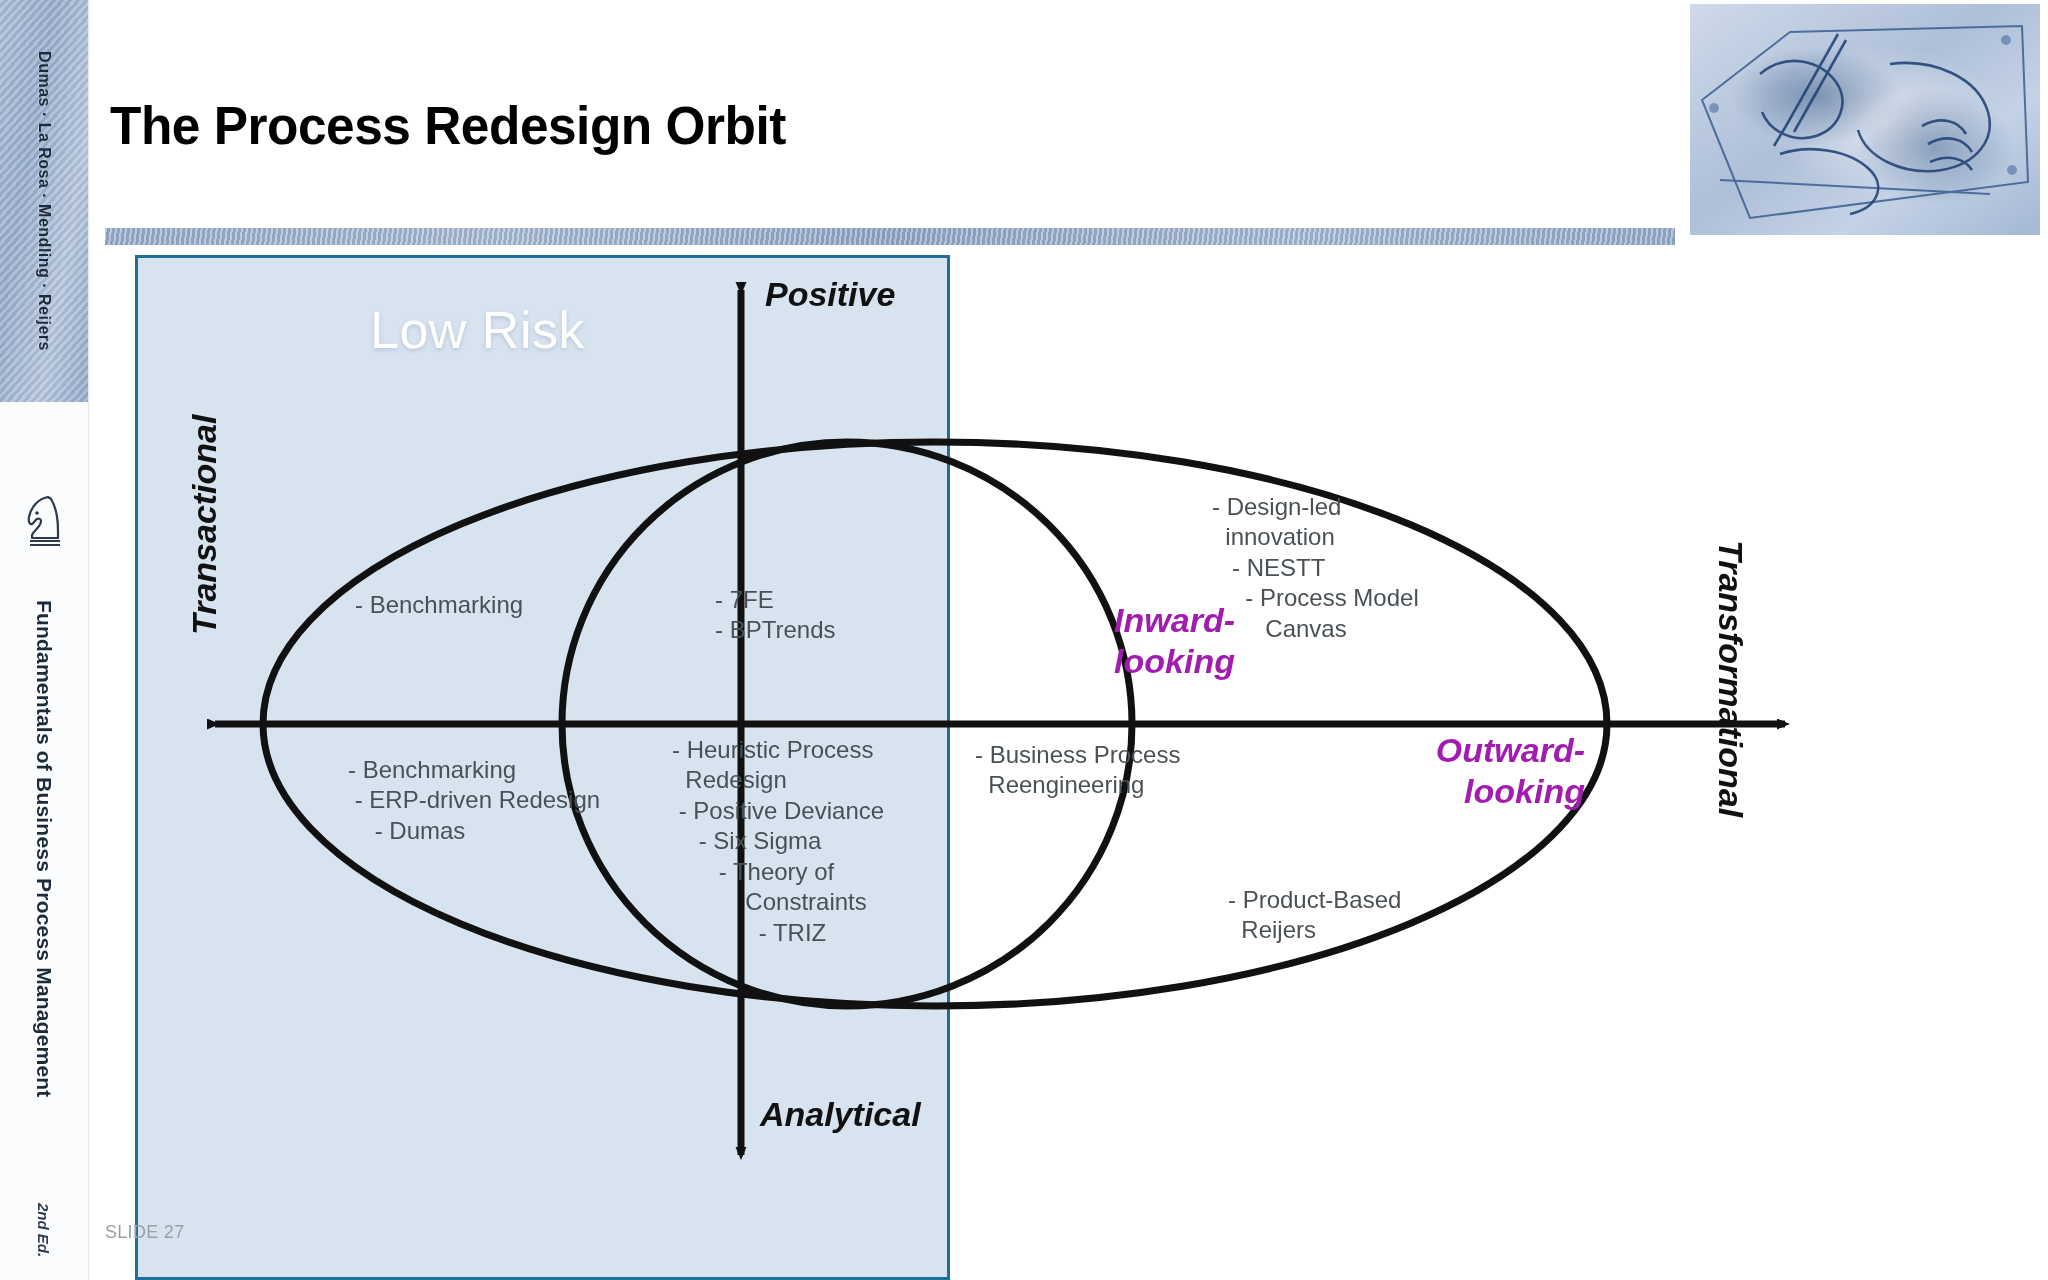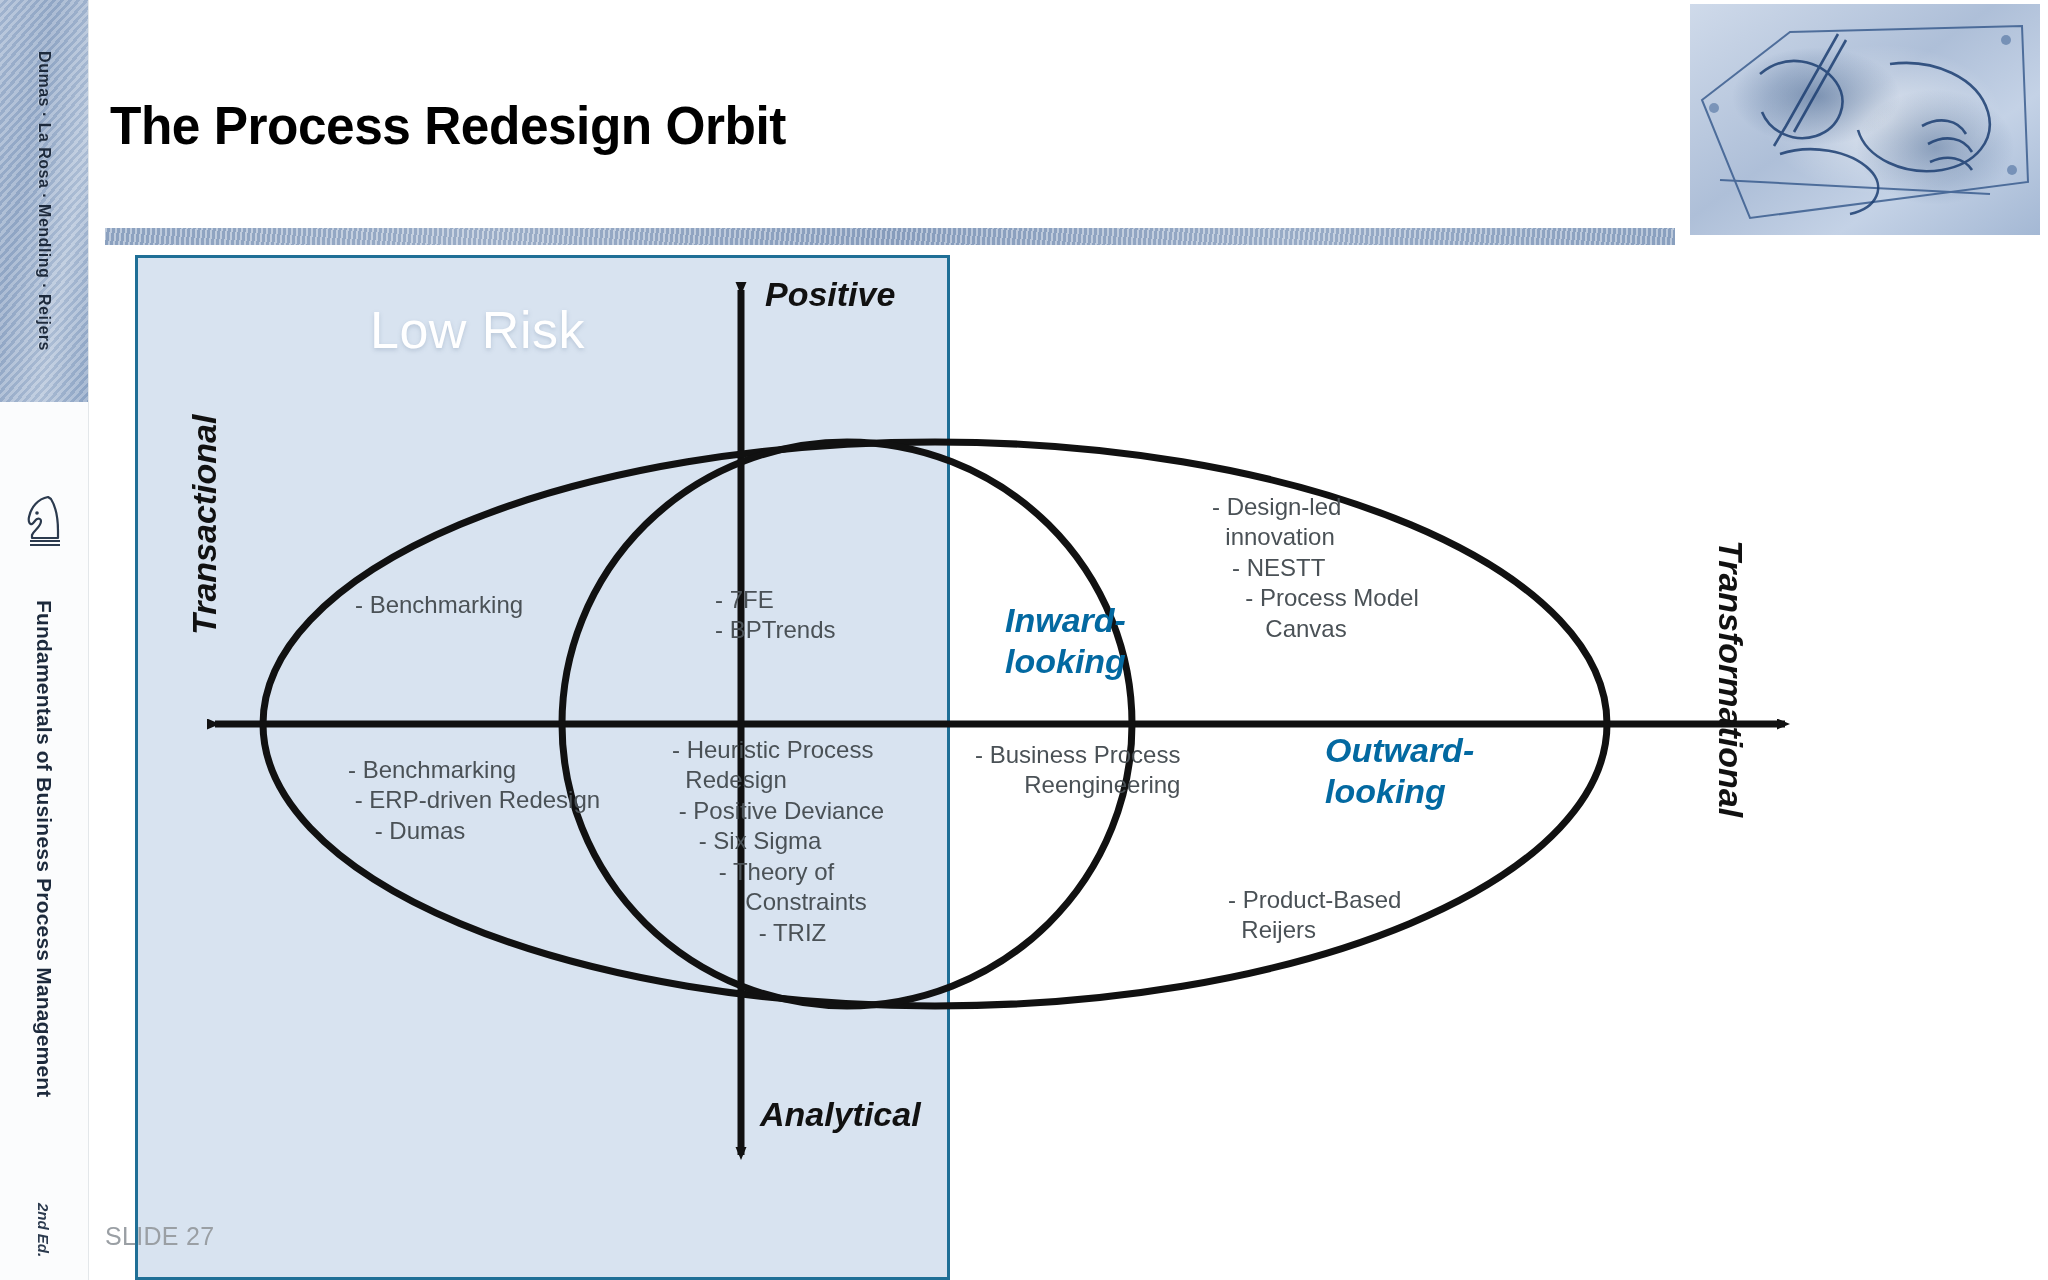--- a/index.html
+++ b/index.html
@@ -57,26 +57,26 @@
   .lowrisk-box{position:absolute;left:135px;top:255px;width:815px;height:1025px;
       background:rgba(205,219,236,.78);border:3px solid #1f6f96;
       box-sizing:border-box;}
   .lowrisk-label{position:absolute;left:370px;top:300px;color:#ffffff;
       font-size:52px;font-weight:400;letter-spacing:.5px;
       text-shadow:0 2px 4px rgba(120,140,165,.35);}
 
   
   .dtxt{position:absolute;color:#4a5156;font-size:24px;line-height:1.27;
       font-family:"Liberation Sans",sans-serif;white-space:pre;}
-  .quad{position:absolute;color:#0369a1;font-size:34px;font-weight:700;
-      font-style:italic;line-height:1.2;text-align:left;}
+  .quad{position:absolute;color:#a21caf;font-size:34px;font-weight:700;
+      font-style:italic;line-height:1.2;text-align:right;}
   .axislab{position:absolute;color:#111;font-size:34px;font-weight:700;font-style:italic;
       white-space:nowrap;}
 
-  .slideno{position:absolute;left:105px;top:1222px;color:#9a9fa4;font-size:25px;
+  .slideno{position:absolute;left:105px;top:1222px;color:#9a9fa4;font-size:18px;
       letter-spacing:.3px;}
 </style>
 </head>
 <body>
 
 <div id="slide">
 
   <div class="spine">
     <div class="spine-top"></div>
     <div class="spine-authors">Dumas · La Rosa · Mendling · Reijers</div>
@@ -181,21 +181,21 @@
        - Theory of
            Constraints
              - TRIZ</div>
 
   <div class="dtxt" style="left:1212px;top:485px;margin-top:7px;">- Design-led
   innovation
    - NESTT
      - Process Model
         Canvas</div>
 
-  <div class="dtxt" style="left:975px;top:740px;text-align:right;">- Business Process
+  <div class="dtxt" style="left:975px;top:740px;">- Business Process
   Reengineering</div>
 
   <div class="dtxt" style="left:1228px;top:885px;">- Product-Based
   Reijers</div>
 
   <div class="slideno">SLIDE 27</div>
 
 </div>
 
 </body></html>

